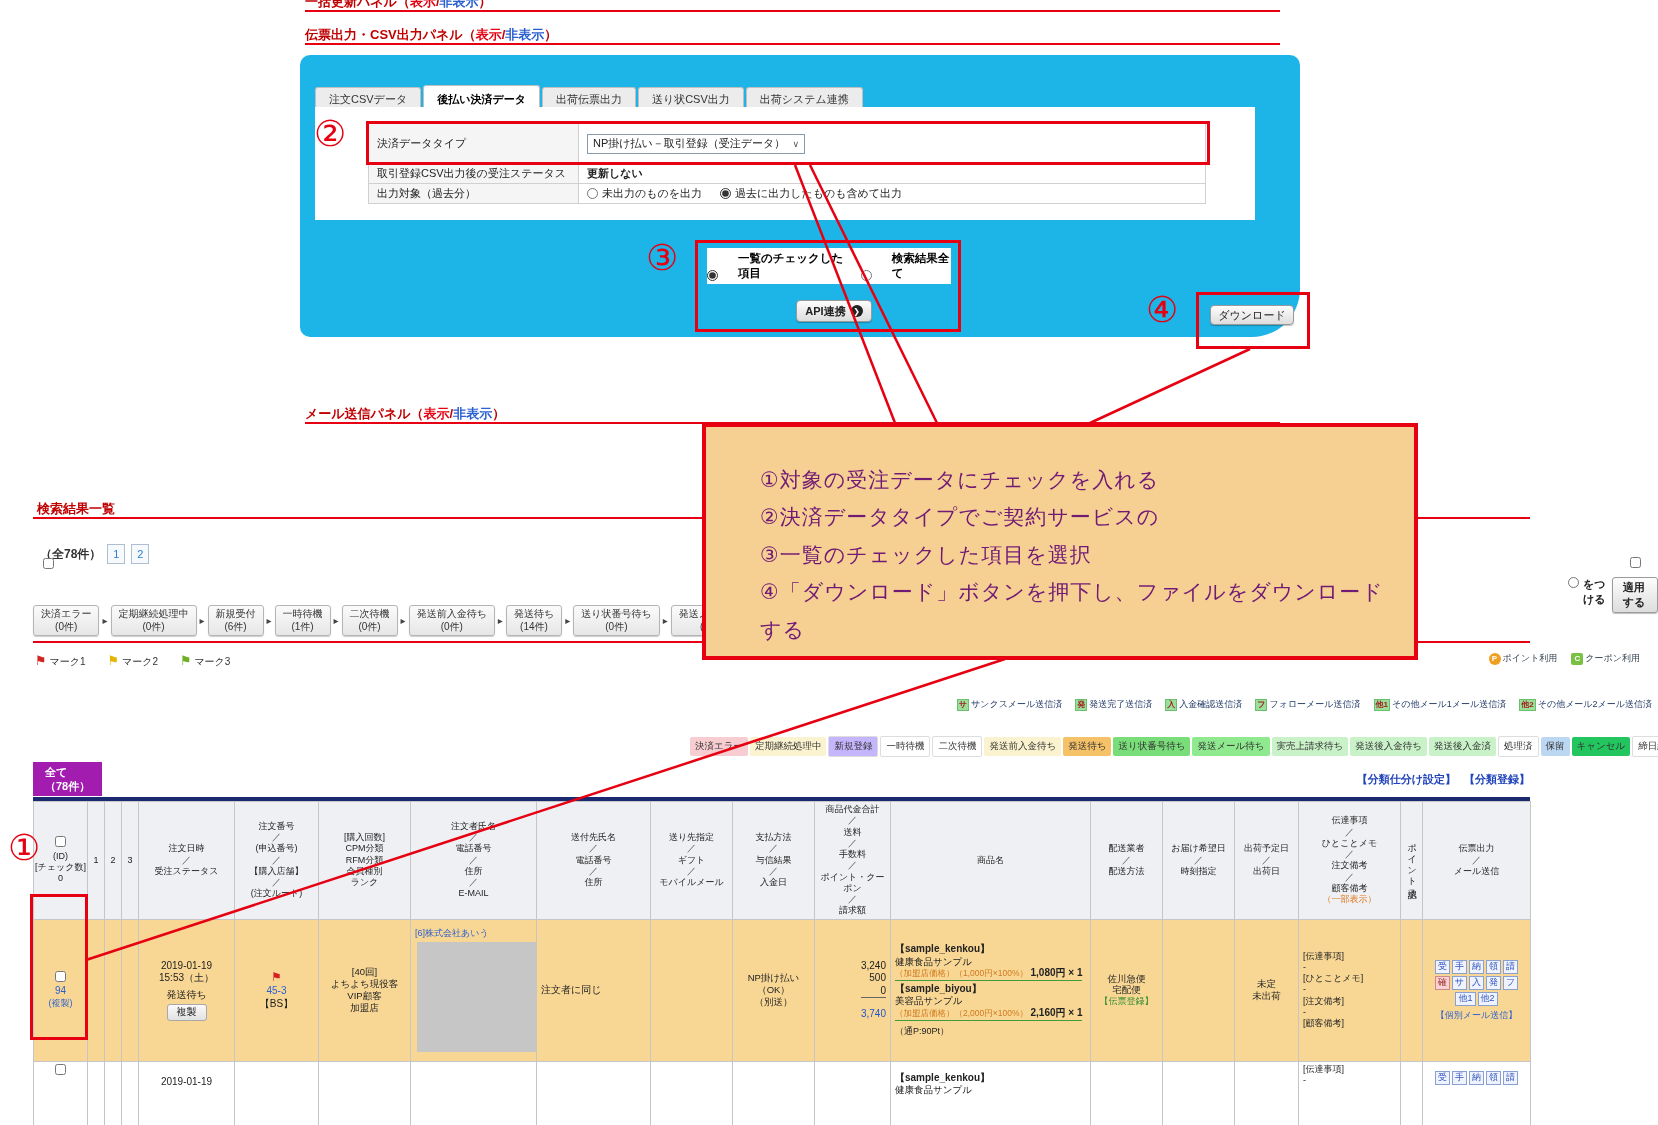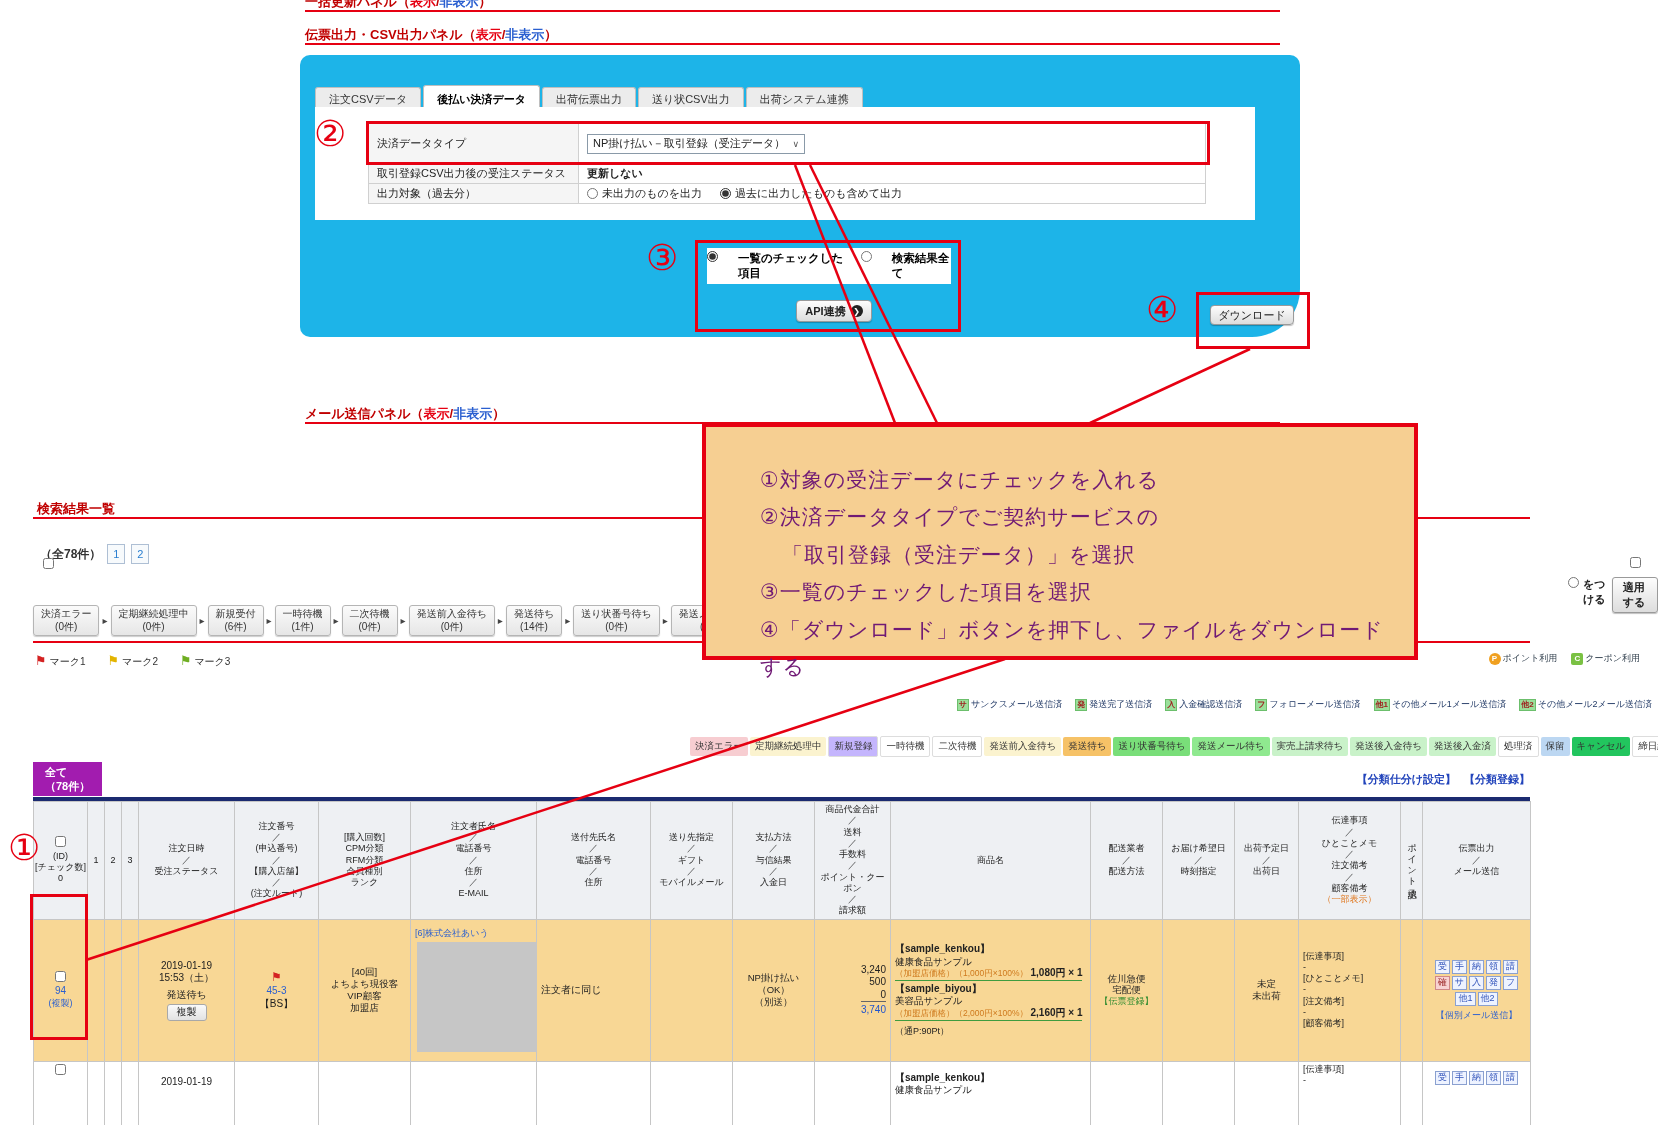--- a/index.html
+++ b/index.html
@@ -35,21 +35,21 @@
   .select-box { display:inline-flex; align-items:center; justify-content:space-between;
     width:218px; height:20px; border:1px solid #8a9aa8; background:#fff; font-size:11px;
     padding:0 5px; cursor:pointer; }
   .select-box .chev { font-size:9px; color:#555; }
 
   .radio-line { display:flex; align-items:center; gap:4px; font-size:11px; }
   input[type=radio], input[type=checkbox] { width:11px; height:11px; accent-color:#333; }
 
   .scope-box { position:absolute; left:707px; top:248px; width:244px; height:36px; background:#fff;
     display:flex; align-items:center; justify-content:center; gap:10px; font-size:11.5px; font-weight:bold; }
-  .scope-box label { display:flex; align-items:flex-start; gap:20px; cursor:pointer; }
+  .scope-box label { display:flex; align-items:flex-end; gap:20px; cursor:pointer; }
 
   .gbtn { display:inline-flex; align-items:center; justify-content:center; gap:5px;
     background:linear-gradient(#fdfdfd,#dddddd); border:1px solid #9a9a9a; border-radius:4px;
     font-size:11px; color:#222; cursor:pointer; box-shadow:0 1px 1px rgba(0,0,0,.25); }
   .api-btn { position:absolute; left:796px; top:300px; width:76px; height:22px; font-weight:bold; }
   .api-arrow { display:inline-flex; width:12px; height:12px; border-radius:50%; background:#222;
     color:#fff; font-size:8px; align-items:center; justify-content:center; }
   .dl-btn { position:absolute; left:1210px; top:305px; width:84px; height:20px; }
 
   
@@ -102,21 +102,21 @@
   .sub-orange { color:#e07820; }
   .vert { writing-mode:vertical-rl; margin:0 auto; letter-spacing:1px; }
 
   .lnk { color:#2a5fd0; cursor:pointer; }
   .cell-left { text-align:left !important; padding-left:4px !important; }
   .cell-right { text-align:right !important; padding-right:4px !important; }
   .mask-box { width:120px; height:110px; background:#c6c6c6; margin:2px auto 0 2px; }
   .copy-chip { display:inline-block; background:linear-gradient(#fafafa,#e2e2e2); border:1px solid #a8a8a8;
     border-radius:3px; font-size:10px; padding:1px 9px; margin-top:3px; cursor:pointer; }
   .flag-red { color:#d42222; font-size:12px; }
-  .amt-total { color:#2255cc; border-top:1px solid #666; display:inline-block; padding-top:2px; }
+  .amt-total { color:#2255cc; border-top:1px solid #666; display:inline-block; padding-top:10px; }
   .prod-name { font-weight:bold; font-size:10px; }
   .prod-note { font-size:8.5px; color:#cf7a1e; }
   .prod-price { font-weight:bold; font-size:10px; }
   .prod-line { border-bottom:1px solid #3f9c3f; display:inline-block; margin-bottom:2px; }
   .green-lnk { color:#2e8b2e; font-size:9px; cursor:pointer; }
   .memo-cell { font-size:8.5px; color:#555; line-height:1.6; }
   .out-cell { font-size:9px; }
   .chipbtn { display:inline-flex; min-width:14px; height:14px; padding:0 2px; margin:1px;
     align-items:center; justify-content:center; background:#eef3ff; border:1px solid #8aa0d0;
     color:#3355bb; font-size:9px; cursor:pointer; }
@@ -517,21 +517,20 @@
   <svg id="lines" width="1658" height="1125">
     <line x1="795" y1="165" x2="895" y2="423" stroke="#e60012" stroke-width="2.5"></line>
     <line x1="810" y1="165" x2="937" y2="423" stroke="#e60012" stroke-width="2.5"></line>
     <line x1="1250" y1="349" x2="1090" y2="423" stroke="#e60012" stroke-width="2.5"></line>
     <line x1="1005" y1="659" x2="86" y2="960" stroke="#e60012" stroke-width="2.5"></line>
   </svg>
 
   <div id="callout">
     <div class="step">①対象の受注データにチェックを入れる</div>
     <div class="step">②決済データタイプでご契約サービスの</div>
-    <div class="step">　「取引登録（受注データ）」を選択</div>
     <div class="step">③一覧のチェックした項目を選択</div>
     <div class="step">④「ダウンロード」ボタンを押下し、ファイルをダウンロードする</div>
   </div>
 
   <div class="ann" style="left:366px; top:121px; width:844px; height:44px;"></div>
   <div class="ann" style="left:695px; top:240px; width:266px; height:92px;"></div>
   <div class="ann" style="left:1196px; top:292px; width:114px; height:57px;"></div>
   <div class="ann" style="left:30px; top:894px; width:58px; height:146px;"></div>
   <div class="ann-num" style="left:314px; top:116px;">②</div>
   <div class="ann-num" style="left:646px; top:240px;">③</div>

